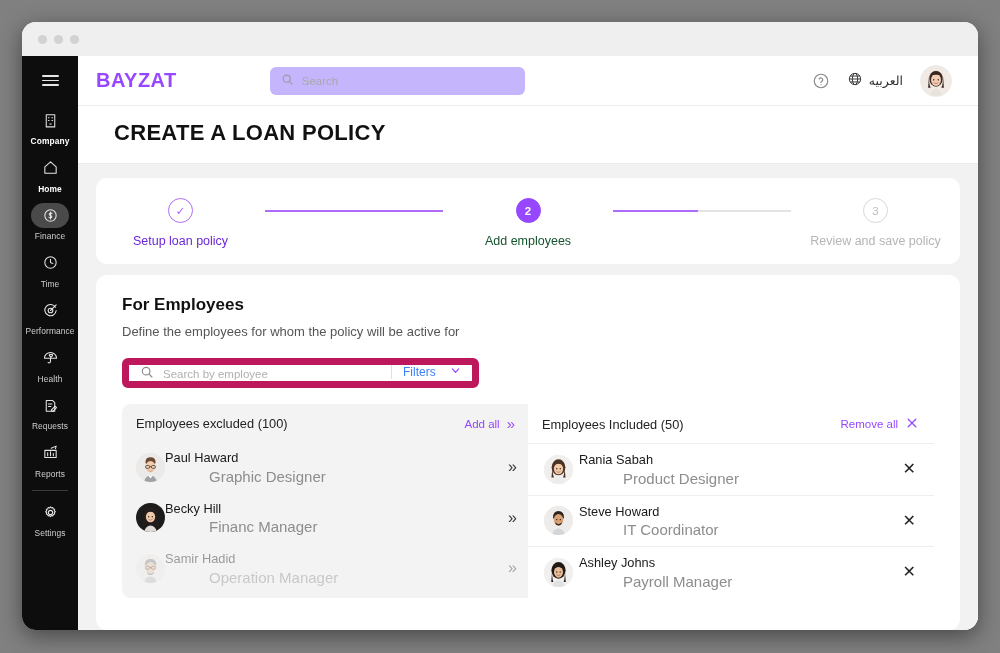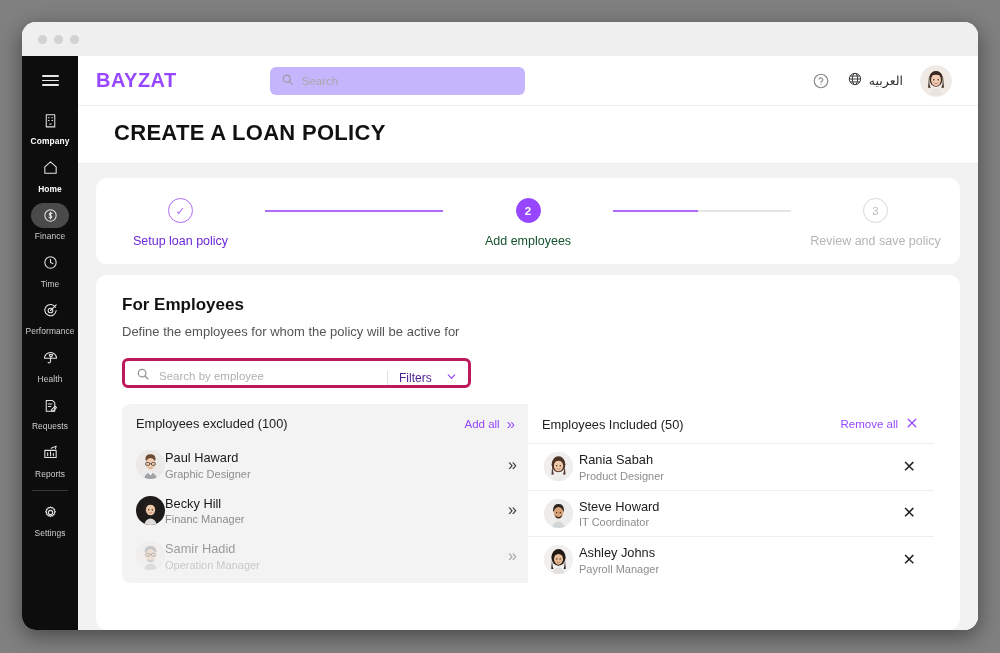--- a/index.html
+++ b/index.html
@@ -165,37 +165,37 @@
     background: linear-gradient(to right, #b06cf7 0%, #b06cf7 48%, #e4e4e4 48%, #e4e4e4 100%);
   }
 
   
   .emp-card { flex: 1; padding: 20px 26px 0 26px; min-height: 0; overflow: hidden; }
   .emp-title { font-size: 17px; font-weight: bold; color: #111; }
   .emp-sub { font-size: 13px; color: #555; margin-top: 9px; }
 
   .filter-row { display: flex; margin-top: 19px; }
   .filter-wrap {
-    display: flex; align-items: flex-end;
-    border: 3px solid #be185d; border-radius: 6px; overflow: hidden;
+    display: flex; align-items: flex-start;
+    border: 7px solid #be185d; border-radius: 6px; overflow: hidden;
     height: 30px; background: #fff;
   }
   .emp-search {
     display: flex; align-items: center; gap: 9px;
     padding: 0 11px; width: 262px;
   }
   .emp-search input {
     border: none; outline: none; font-size: 11.5px; color: #3a3a3a; width: 100%;
     font-family: "Liberation Sans", sans-serif;
   }
   .emp-search input::placeholder { color: #b0b0b0; }
   .filters-btn {
     display: flex; align-items: center; gap: 14px;
     padding: 0 11px; border-left: 1px solid #e0e0e0;
-    color: #4c1d95; font-size: 12px; cursor: pointer;
+    color: #3b82f6; font-size: 12px; cursor: pointer;
   }
 
   .lists {
     display: flex; margin-top: 16px;
     border-radius: 8px; overflow: hidden;
   }
   .list-col { width: 50%; }
   .list-col.left { background: #f3f3f3; border-radius: 8px 0 0 8px; }
   .list-col.right { background: #ffffff; }
 
@@ -216,21 +216,21 @@
   }
   .list-col.right .emp-row { padding: 8px 18px 8px 16px; border-top: 1px solid #efefef; }
   .list-col.right .emp-row:first-of-type { border-top: none; }
   .row-avatar {
     width: 29px; height: 29px; border-radius: 50%; flex: 0 0 29px;
     overflow: hidden; background: #ececec; position: relative;
   }
   .list-col.right .row-avatar { margin-right: 6px; }
   .row-text { flex: 1; min-width: 0; }
   .row-name { font-size: 12.8px; color: #1a1a1a; }
-  .row-role { font-size: 11px; color: #8d8d8d; margin-top: 2.5px; }
+  .row-role { font-size: 15px; color: #8d8d8d; margin-top: 2.5px; margin-left: 44px; }
   .row-action { cursor: pointer; color: #333; }
   .move-chev { font-size: 16px; color: #3b3b3b; letter-spacing: -3px; }
   .x-mark { font-size: 16px; color: #222; line-height: 1; }
   .emp-row.faded { opacity: .42; }
 
   .avatar-img { width: 100%; height: 100%; display: block; }
 </style>
 </head>
 <body>
 

